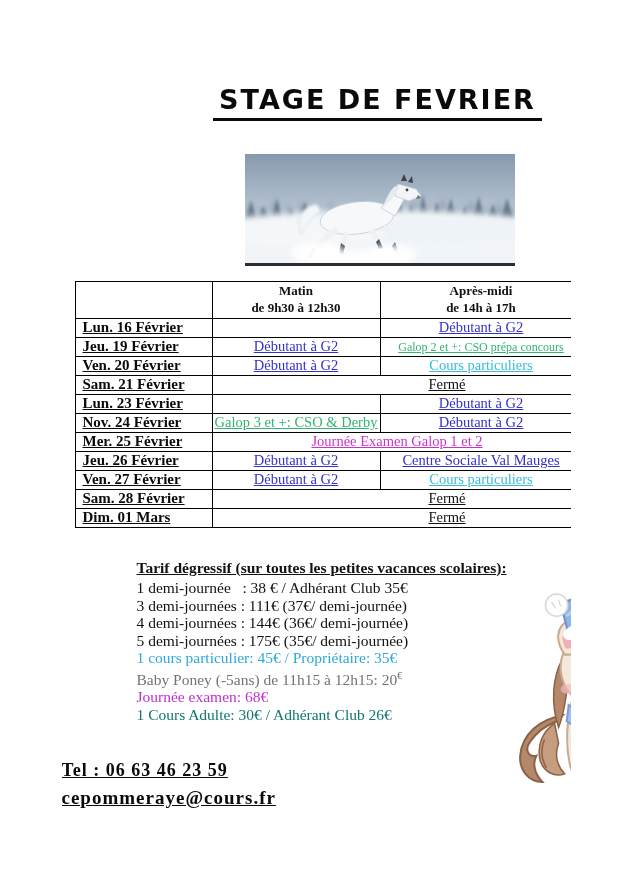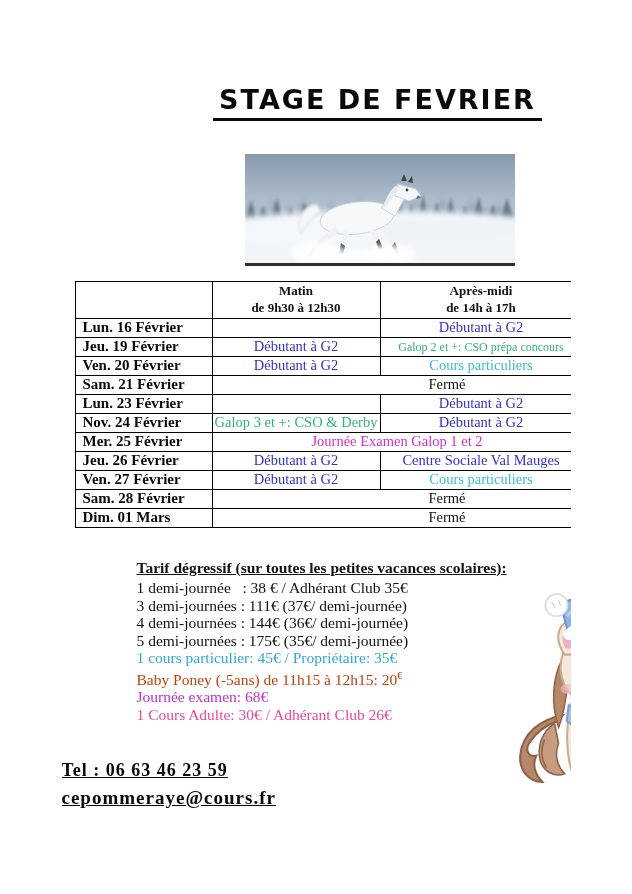--- a/index.html
+++ b/index.html
@@ -27,21 +27,21 @@
     border-collapse:collapse;table-layout:fixed;width:607px;
     font-family:"Liberation Serif", serif;
   }
   table.schedule th, table.schedule td{
     border:1px solid #000;text-align:center;vertical-align:middle;
     padding:0 2px;overflow:hidden;white-space:nowrap;
   }
   table.schedule thead th{
     height:36px;font-size:13px;font-weight:bold;line-height:1.3;color:#111;
   }
-  table.schedule tbody td{height:18px;font-size:14.5px;line-height:1.05;color:#111;}
+  table.schedule tbody td{height:18px;font-size:14.5px;line-height:1.05;color:#111;text-decoration:underline;}
   table.schedule td.day{
     text-align:left;font-weight:bold;font-size:15px;padding-left:7px;color:#0a0a0a;
   }
   table.schedule td.small{font-size:12px;}
   
   .tarifs{
     position:absolute;left:75px;top:549px;font-size:15.5px;color:#111;
   }
   .tarif-heading{
     font-weight:bold;text-decoration:underline;margin-bottom:2px;white-space:pre;
@@ -220,23 +220,23 @@
 
   <div class="tarifs">
     <div class="tarif-heading">Tarif dégressif (sur toutes les petites vacances scolaires):</div>
     <div>
         <div class="tarif-line">1 demi-journée   : 38 € / Adhérant Club 35€</div>
         <div class="tarif-line">3 demi-journées : 111€ (37€/ demi-journée)</div>
         <div class="tarif-line">4 demi-journées : 144€ (36€/ demi-journée)</div>
         <div class="tarif-line">5 demi-journées : 175€ (35€/ demi-journée)</div>
       </div>
     <div class="tarif-line" style="color: rgb(47, 168, 216);">1 cours particulier: 45€ / Propriétaire: 35€</div>
-    <div class="tarif-line" style="color: #c2410c;"><span>Baby Poney (-5ans) de 11h15 à 12h15: 20</span><sup>€</sup></div>
+    <div class="tarif-line" style="color: #737373;"><span>Baby Poney (-5ans) de 11h15 à 12h15: 20</span><sup>€</sup></div>
     <div class="tarif-line" style="color: rgb(192, 47, 208);">Journée examen: 68€</div>
-    <div class="tarif-line" style="color: #ec4899;">1 Cours Adulte: 30€ / Adhérant Club 26€</div>
+    <div class="tarif-line" style="color: #0f766e;">1 Cours Adulte: 30€ / Adhérant Club 26€</div>
   </div>
 
   <div class="contact">
     <div class="tel">Tel : 06 63 46 23 59</div>
     <div class="email">cepommeraye@cours.fr</div>
   </div>
 
   <div class="pony">
     <svg viewBox="0 0 180 200">
 

